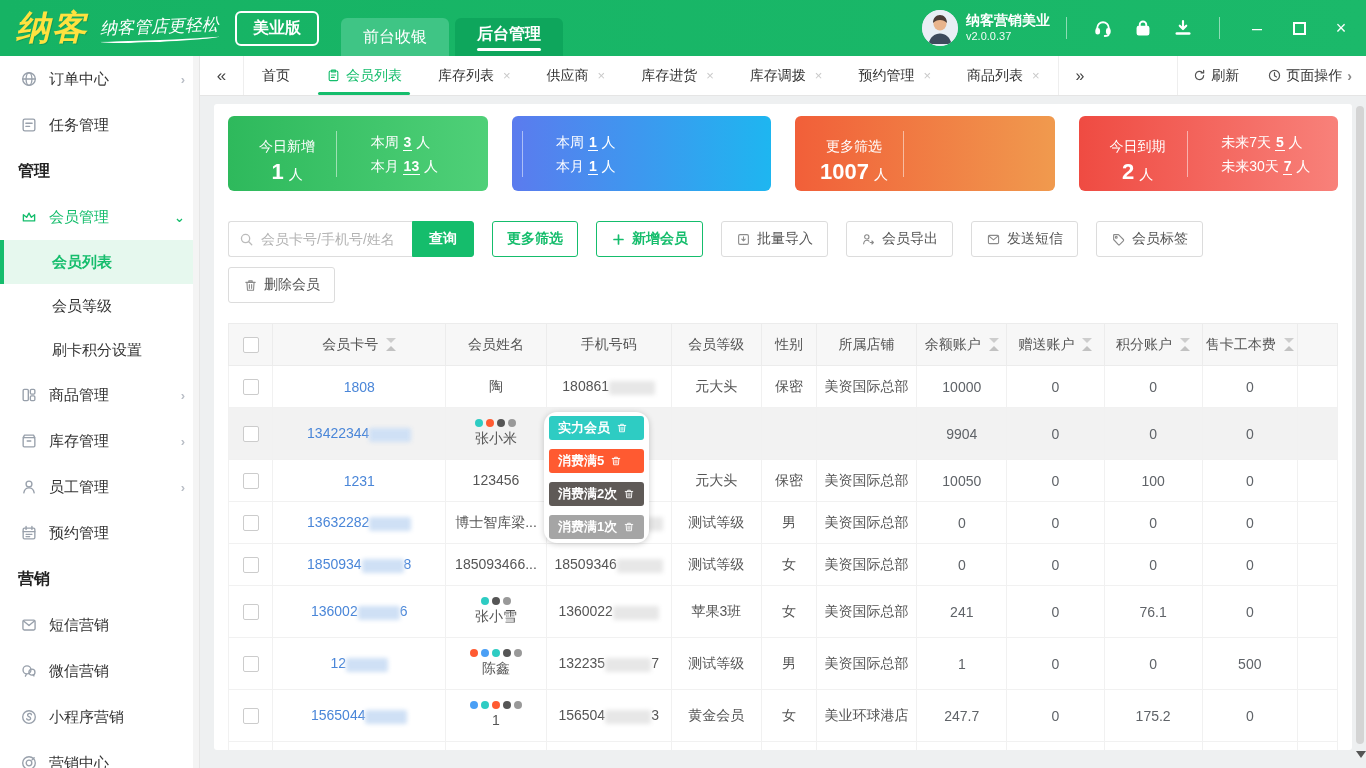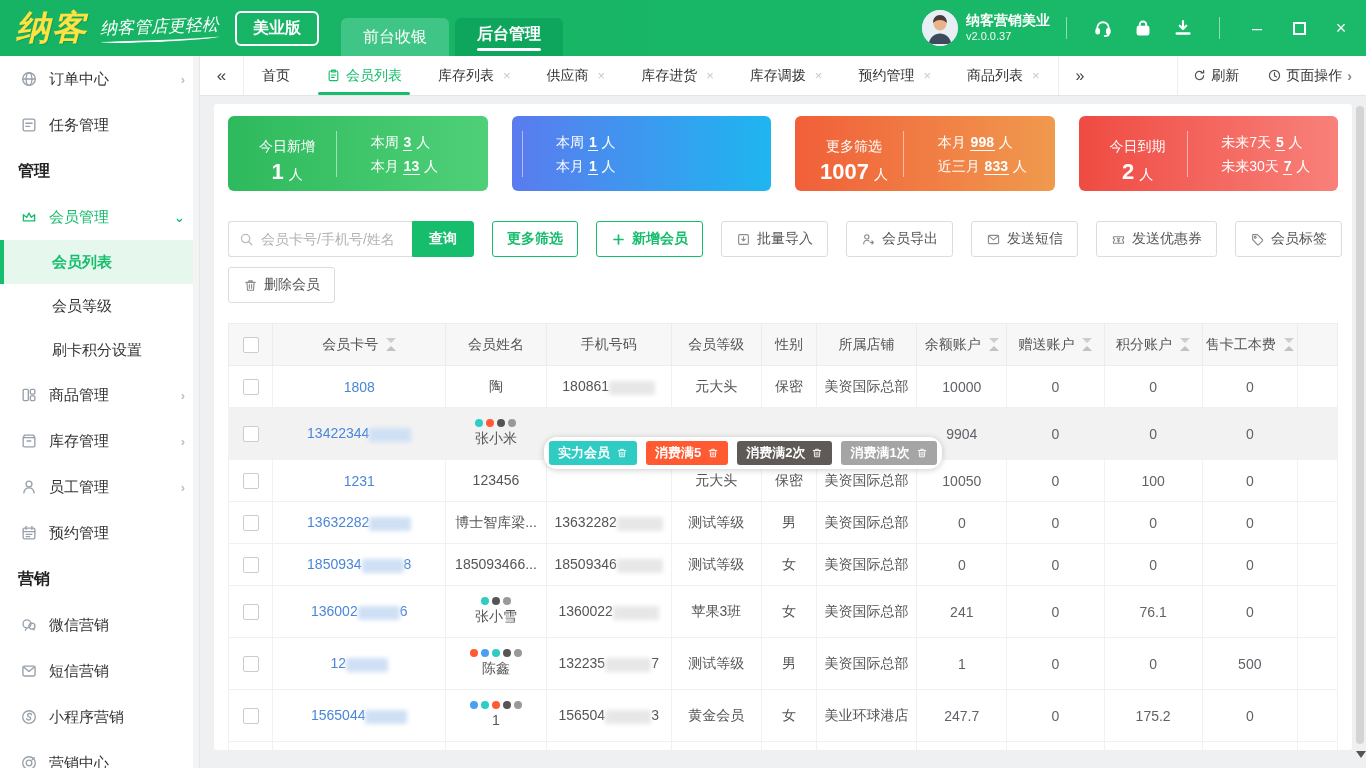--- a/index.html
+++ b/index.html
@@ -103,21 +103,21 @@
   .cardnum { color:#4a86d8; cursor:pointer; }
   .mask { display:inline-block; height:14px; border-radius:2px; vertical-align:middle; filter:blur(2px); }
   .mask.blue { background:#cfe0f5; width:42px; }
   .mask.gray { background:#e7e7e7; width:46px; }
   .dots { display:flex; justify-content:center; gap:3px; margin-bottom:3px; }
   .dots i { width:8px; height:8px; border-radius:50%; display:block; }
   .namecell { line-height:1.25; }
   .num { color:#5f6368; }
 
   
-  .tags-tooltip { position:absolute; left:316px; top:114px; background:#fff; box-shadow:0 1px 6px rgba(0,0,0,.2); border-radius:13px; padding:4px 5px; display:flex; gap:9px; z-index:5; }
+  .tags-tooltip { position:absolute; left:316px; top:89px; background:#fff; box-shadow:0 1px 6px rgba(0,0,0,.2); border-radius:13px; padding:4px 5px; display:flex; gap:9px; z-index:5;flex-direction:column; }
   .tag { height:24px; display:flex; align-items:center; border-radius:3px; color:#fff; font-size:13px; font-weight:bold; padding:0 9px; white-space:nowrap; }
   .tag svg { width:12px; height:12px; stroke:#fff; fill:none; stroke-width:1.2; stroke-linecap:round; stroke-linejoin:round; margin-left:6px; }
 
   
   .v-scroll { position:absolute; right:2px; top:10px; bottom:24px; width:8px; }
   .v-thumb { width:8px; height:100%; background:#d4d4d4; border-radius:4px; }
   .v-arrow { position:absolute; right:0px; bottom:10px; width:0; height:0; border-left:5px solid transparent; border-right:5px solid transparent; border-top:7px solid #555; }
 </style>
 </head>
 <body>
@@ -266,35 +266,35 @@
             </svg>
           </span>
           <span>预约管理</span>
         </div>
         <div class="sb-section">
           <span>营销</span>
         </div>
         <div class="sb-item">
           <span class="ic">
             <svg viewBox="0 0 16 16">
+              <rect x="2.6" y="3.6" width="10.8" height="8.8" rx="1.2"></rect>
+              <path d="M3.2 4.4L8 8.4l4.8-4"></path>
+            </svg>
+          </span>
+          <span>短信营销</span>
+        </div>
+        <div class="sb-item">
+          <span class="ic">
+            <svg viewBox="0 0 16 16">
               <circle cx="6.2" cy="7" r="3.5"></circle>
               <circle cx="10.6" cy="9" r="2.7"></circle>
               <path d="M4.8 12.6l.8-1.5M12.4 12.4l-.6-1.2"></path>
             </svg>
           </span>
           <span>微信营销</span>
-        </div>
-        <div class="sb-item">
-          <span class="ic">
-            <svg viewBox="0 0 16 16">
-              <rect x="2.6" y="3.6" width="10.8" height="8.8" rx="1.2"></rect>
-              <path d="M3.2 4.4L8 8.4l4.8-4"></path>
-            </svg>
-          </span>
-          <span>短信营销</span>
         </div>
         <div class="sb-item">
           <span class="ic">
             <svg viewBox="0 0 16 16">
               <circle cx="8" cy="8" r="5.6"></circle>
               <path d="M10.2 6c0-1.1-1.9-1.6-2.9-.8-1 .8-.5 2 .5 2.4l.6.3c1 .4 1.5 1.6.5 2.4-1 .8-2.9.3-2.9-.8"></path>
             </svg>
           </span>
           <span>小程序营销</span>
         </div>
@@ -389,24 +389,20 @@
                   <div><span>本周</span> <b>1</b> <span>人</span></div>
                   <div><span>本月</span> <b>1</b> <span>人</span></div>
                 </div>
               </div>
               <div class="card" style="background: linear-gradient(90deg, rgb(241, 95, 57), rgb(240, 154, 78));">
                 <div class="card-left">
                   <div class="card-title">更多筛选</div>
                   <div class="card-big"><span>1007</span><span class="unit">人</span></div>
                 </div>
                 <div class="card-div"></div>
-                <div class="card-right">
-                  <div><span>本月</span> <b>998</b> <span>人</span></div>
-                  <div><span>近三月</span> <b>833</b> <span>人</span></div>
-                </div>
               </div>
               <div class="card" style="background: linear-gradient(90deg, rgb(239, 75, 66), rgb(248, 129, 122));">
                 <div class="card-left">
                   <div class="card-title">今日到期</div>
                   <div class="card-big"><span>2</span><span class="unit">人</span></div>
                 </div>
                 <div class="card-div"></div>
                 <div class="card-right">
                   <div><span>未来7天</span> <b>5</b> <span>人</span></div>
                   <div><span>未来30天</span> <b>7</b> <span>人</span></div>
@@ -456,29 +452,20 @@
                   <span>会员导出</span>
                 </button>
                 <button class="btn ">
                   <span style="display:flex">
                     <svg viewBox="0 0 16 16">
                       <rect x="2.6" y="3.6" width="10.8" height="8.8" rx="1.2"></rect>
                       <path d="M3.2 4.4L8 8.4l4.8-4"></path>
                     </svg>
                   </span>
                   <span>发送短信</span>
-                </button>
-                <button class="btn ">
-                  <span style="display:flex">
-                    <svg viewBox="0 0 16 16">
-                      <path d="M2.6 5h10.8v2.2a1.3 1.3 0 0 0 0 2.6V12H2.6V9.8a1.3 1.3 0 0 0 0-2.6z"></path>
-                      <path d="M6.6 6.6L8 8.2l1.4-1.6M8 8.2v2.6M6.8 9.4h2.4"></path>
-                    </svg>
-                  </span>
-                  <span>发送优惠券</span>
                 </button>
                 <button class="btn ">
                   <span style="display:flex">
                     <svg viewBox="0 0 16 16">
                       <path d="M2.8 8V3.4a.6.6 0 0 1 .6-.6h4.6l5.2 5.2a1 1 0 0 1 0 1.4l-4 4a1 1 0 0 1-1.4 0z"></path>
                       <circle cx="5.6" cy="5.6" r="1"></circle>
                     </svg>
                   </span>
                   <span>会员标签</span>
                 </button>

